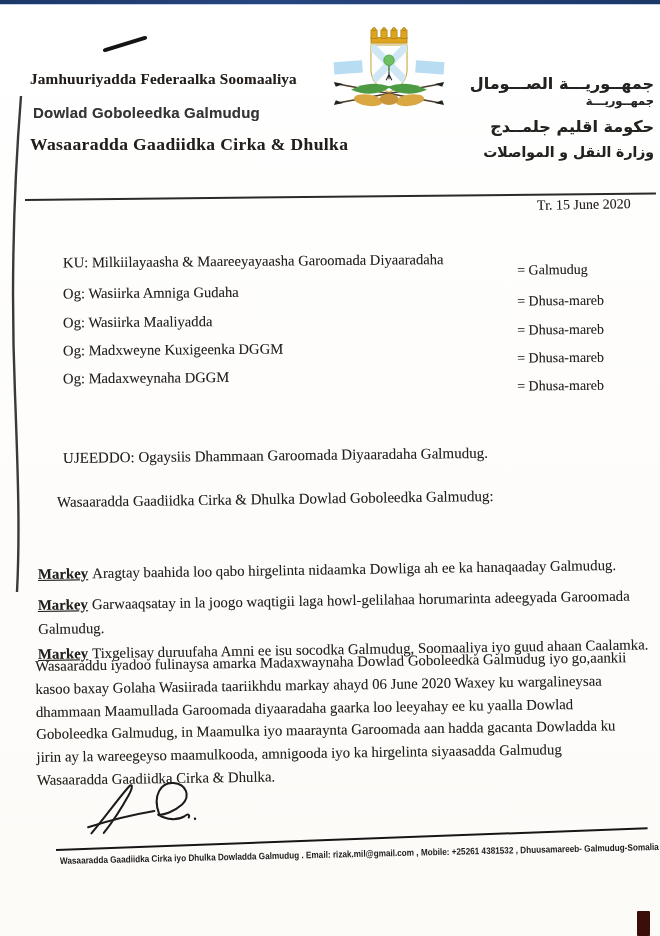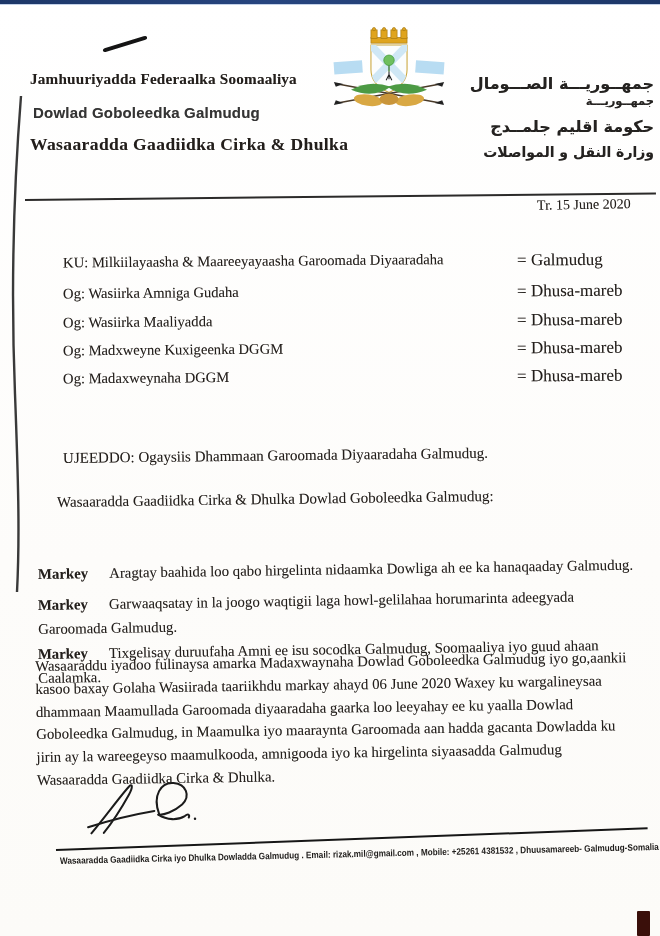--- a/index.html
+++ b/index.html
@@ -40,28 +40,28 @@
 
   
   .rule1{left:25px;top:199px;width:631px;height:2px;background:#2b2a29;
     transform:rotate(-.6deg);transform-origin:left center;}
   .ref-num{left:58px;top:208px;font-size:14px;font-weight:600;letter-spacing:.2px;}
   .ref-date{left:537px;top:197px;font-size:14px;transform:rotate(-1deg);}
 
   
   .rec-row{position:absolute;left:0;width:660px;transform:rotate(-.5deg);transform-origin:left center;}
   .rec-label{position:absolute;left:63px;font-size:14.6px;white-space:nowrap;}
-  .rec-loc{position:absolute;left:517px;font-size:17px;white-space:nowrap;}
+  .rec-loc{position:absolute;left:517px;font-size:14px;white-space:nowrap;margin-top:12px;}
 
   .subject{left:63px;top:450px;font-size:15px;transform:rotate(-.7deg);transform-origin:left center;white-space:nowrap;}
   .salutation{left:57px;top:494px;font-size:15px;transform:rotate(-.8deg);transform-origin:left center;white-space:nowrap;}
 
   .whereas{position:absolute;font-size:14.8px;line-height:23.5px;
     transform:rotate(-.9deg);transform-origin:left center;}
-  .whereas b{margin-right:21px;}
+  .whereas b{margin-right:4px;text-decoration:underline;}
   .w1{left:38px;top:548px;width:604px;}
   .w2{left:38px;top:579px;width:598px;}
   .w3{left:38px;top:628px;width:612px;}
 
   .bodypara{left:36px;top:655px;width:594px;font-size:14.8px;line-height:22.8px;
     transform:rotate(-.85deg);transform-origin:left center;}
 
   .signature{left:86px;top:779px;width:132px;height:64px;transform:rotate(-2deg);}
   .rule2{left:56px;top:849px;width:592px;height:2px;background:#161616;
     transform:rotate(-2.1deg);transform-origin:left center;}

